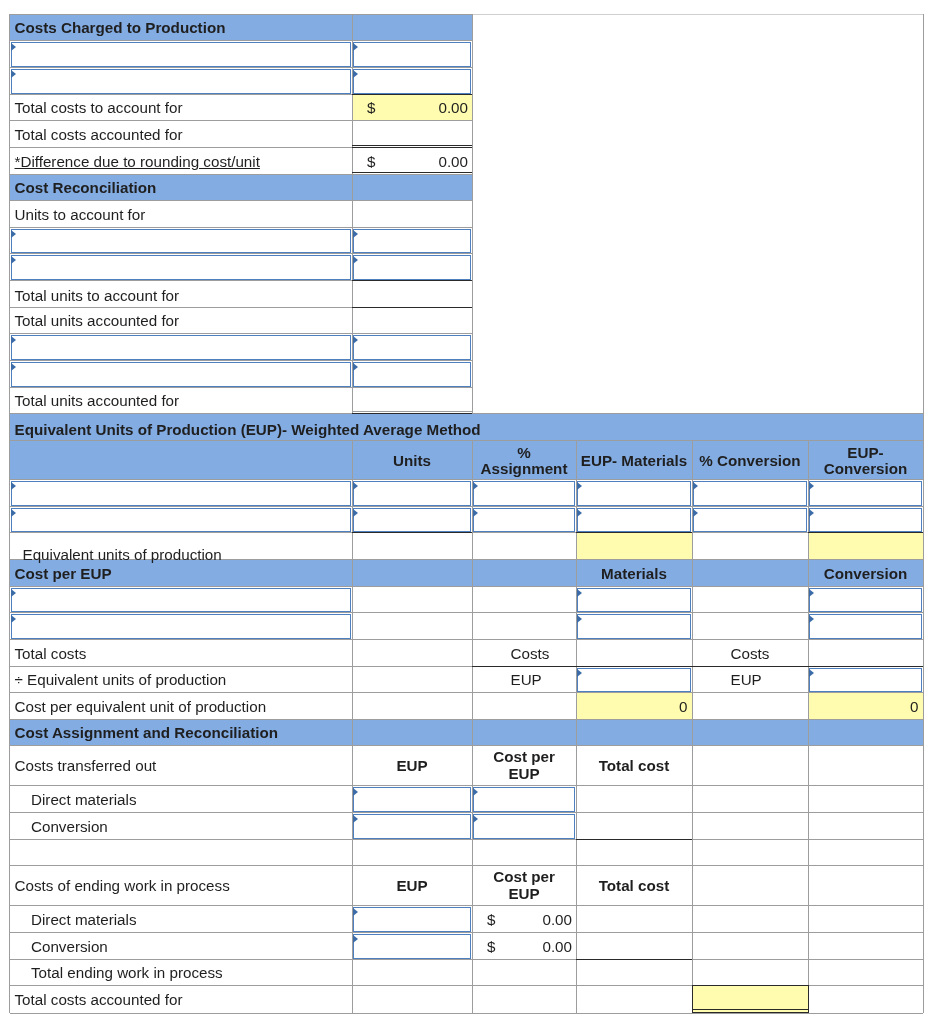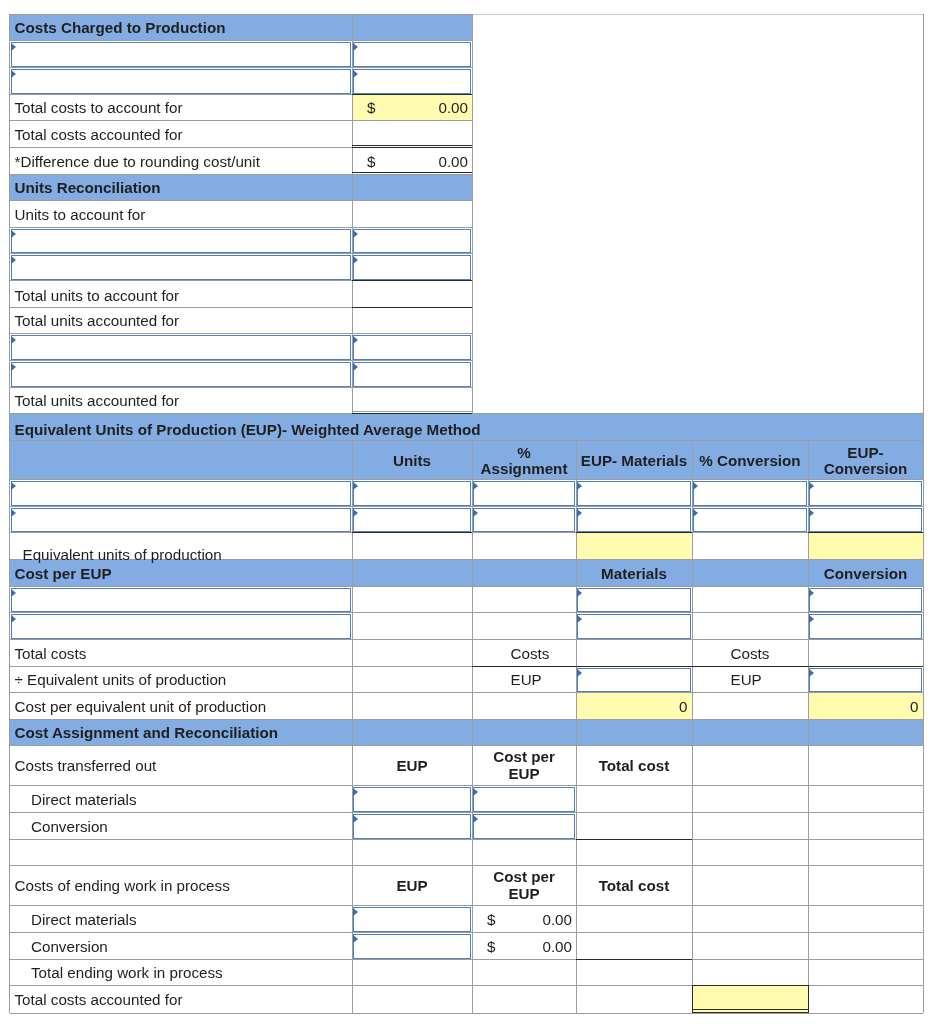--- a/index.html
+++ b/index.html
@@ -34,25 +34,25 @@
       <div class="marker"></div>
     </div>
     <div class="inbox" style="left:353px;top:69px;width:118px;height:25px;">
       <div class="marker"></div>
     </div>
     <div class="cell yellowcell" style="left:352px;top:95px;width:120px;height:26px;"></div>
     <div class="lab" style="left:10px;top:95px;width:342px;height:26px;display:flex;align-items:center;box-sizing:border-box;padding-left:4.5px;line-height:16px;">Total costs to account for</div>
     <div class="lab" style="left:352px;top:95px;width:120px;height:26px;display:flex;align-items:center;box-sizing:border-box;padding-left:15px;line-height:16px;">$</div>
     <div class="lab" style="left:352px;top:95px;width:120px;height:26px;display:flex;align-items:center;box-sizing:border-box;justify-content:flex-end;padding-right:4px;line-height:16px;">0.00</div>
     <div class="lab" style="left:10px;top:121px;width:342px;height:27px;display:flex;align-items:center;box-sizing:border-box;padding-left:4.5px;line-height:16px;">Total costs accounted for</div>
-    <div class="lab" style="left:10px;top:148px;width:342px;height:27px;display:flex;align-items:center;box-sizing:border-box;padding-left:4.5px;line-height:16px;">*Difference due to rounding cost/unit</div>
+    <div class="lab" style="left:10px;top:148px;width:342px;height:27px;display:flex;align-items:center;box-sizing:border-box;padding-left:4.5px;line-height:16px;text-decoration:underline;">*Difference due to rounding cost/unit</div>
     <div class="lab" style="left:352px;top:148px;width:120px;height:27px;display:flex;align-items:center;box-sizing:border-box;padding-left:15px;line-height:16px;">$</div>
     <div class="lab" style="left:352px;top:148px;width:120px;height:27px;display:flex;align-items:center;box-sizing:border-box;justify-content:flex-end;padding-right:4px;line-height:16px;">0.00</div>
     <div class="cell hdrcell" style="left:10px;top:175px;width:462px;height:26px;"></div>
-    <div class="lab" style="left:10px;top:175px;width:342px;height:26px;display:flex;align-items:center;box-sizing:border-box;padding-left:4.5px;font-weight:bold;line-height:16px;">Units Reconciliation</div>
+    <div class="lab" style="left:10px;top:175px;width:342px;height:26px;display:flex;align-items:center;box-sizing:border-box;padding-left:4.5px;font-weight:bold;line-height:16px;">Cost Reconciliation</div>
     <div class="lab" style="left:10px;top:201px;width:342px;height:27px;display:flex;align-items:center;box-sizing:border-box;padding-left:4.5px;line-height:16px;">Units to account for</div>
     <div class="inbox" style="left:11px;top:229px;width:340px;height:24px;">
       <div class="marker"></div>
     </div>
     <div class="inbox" style="left:353px;top:229px;width:118px;height:24px;">
       <div class="marker"></div>
     </div>
     <div class="inbox" style="left:11px;top:255px;width:340px;height:25px;">
       <div class="marker"></div>
     </div>

